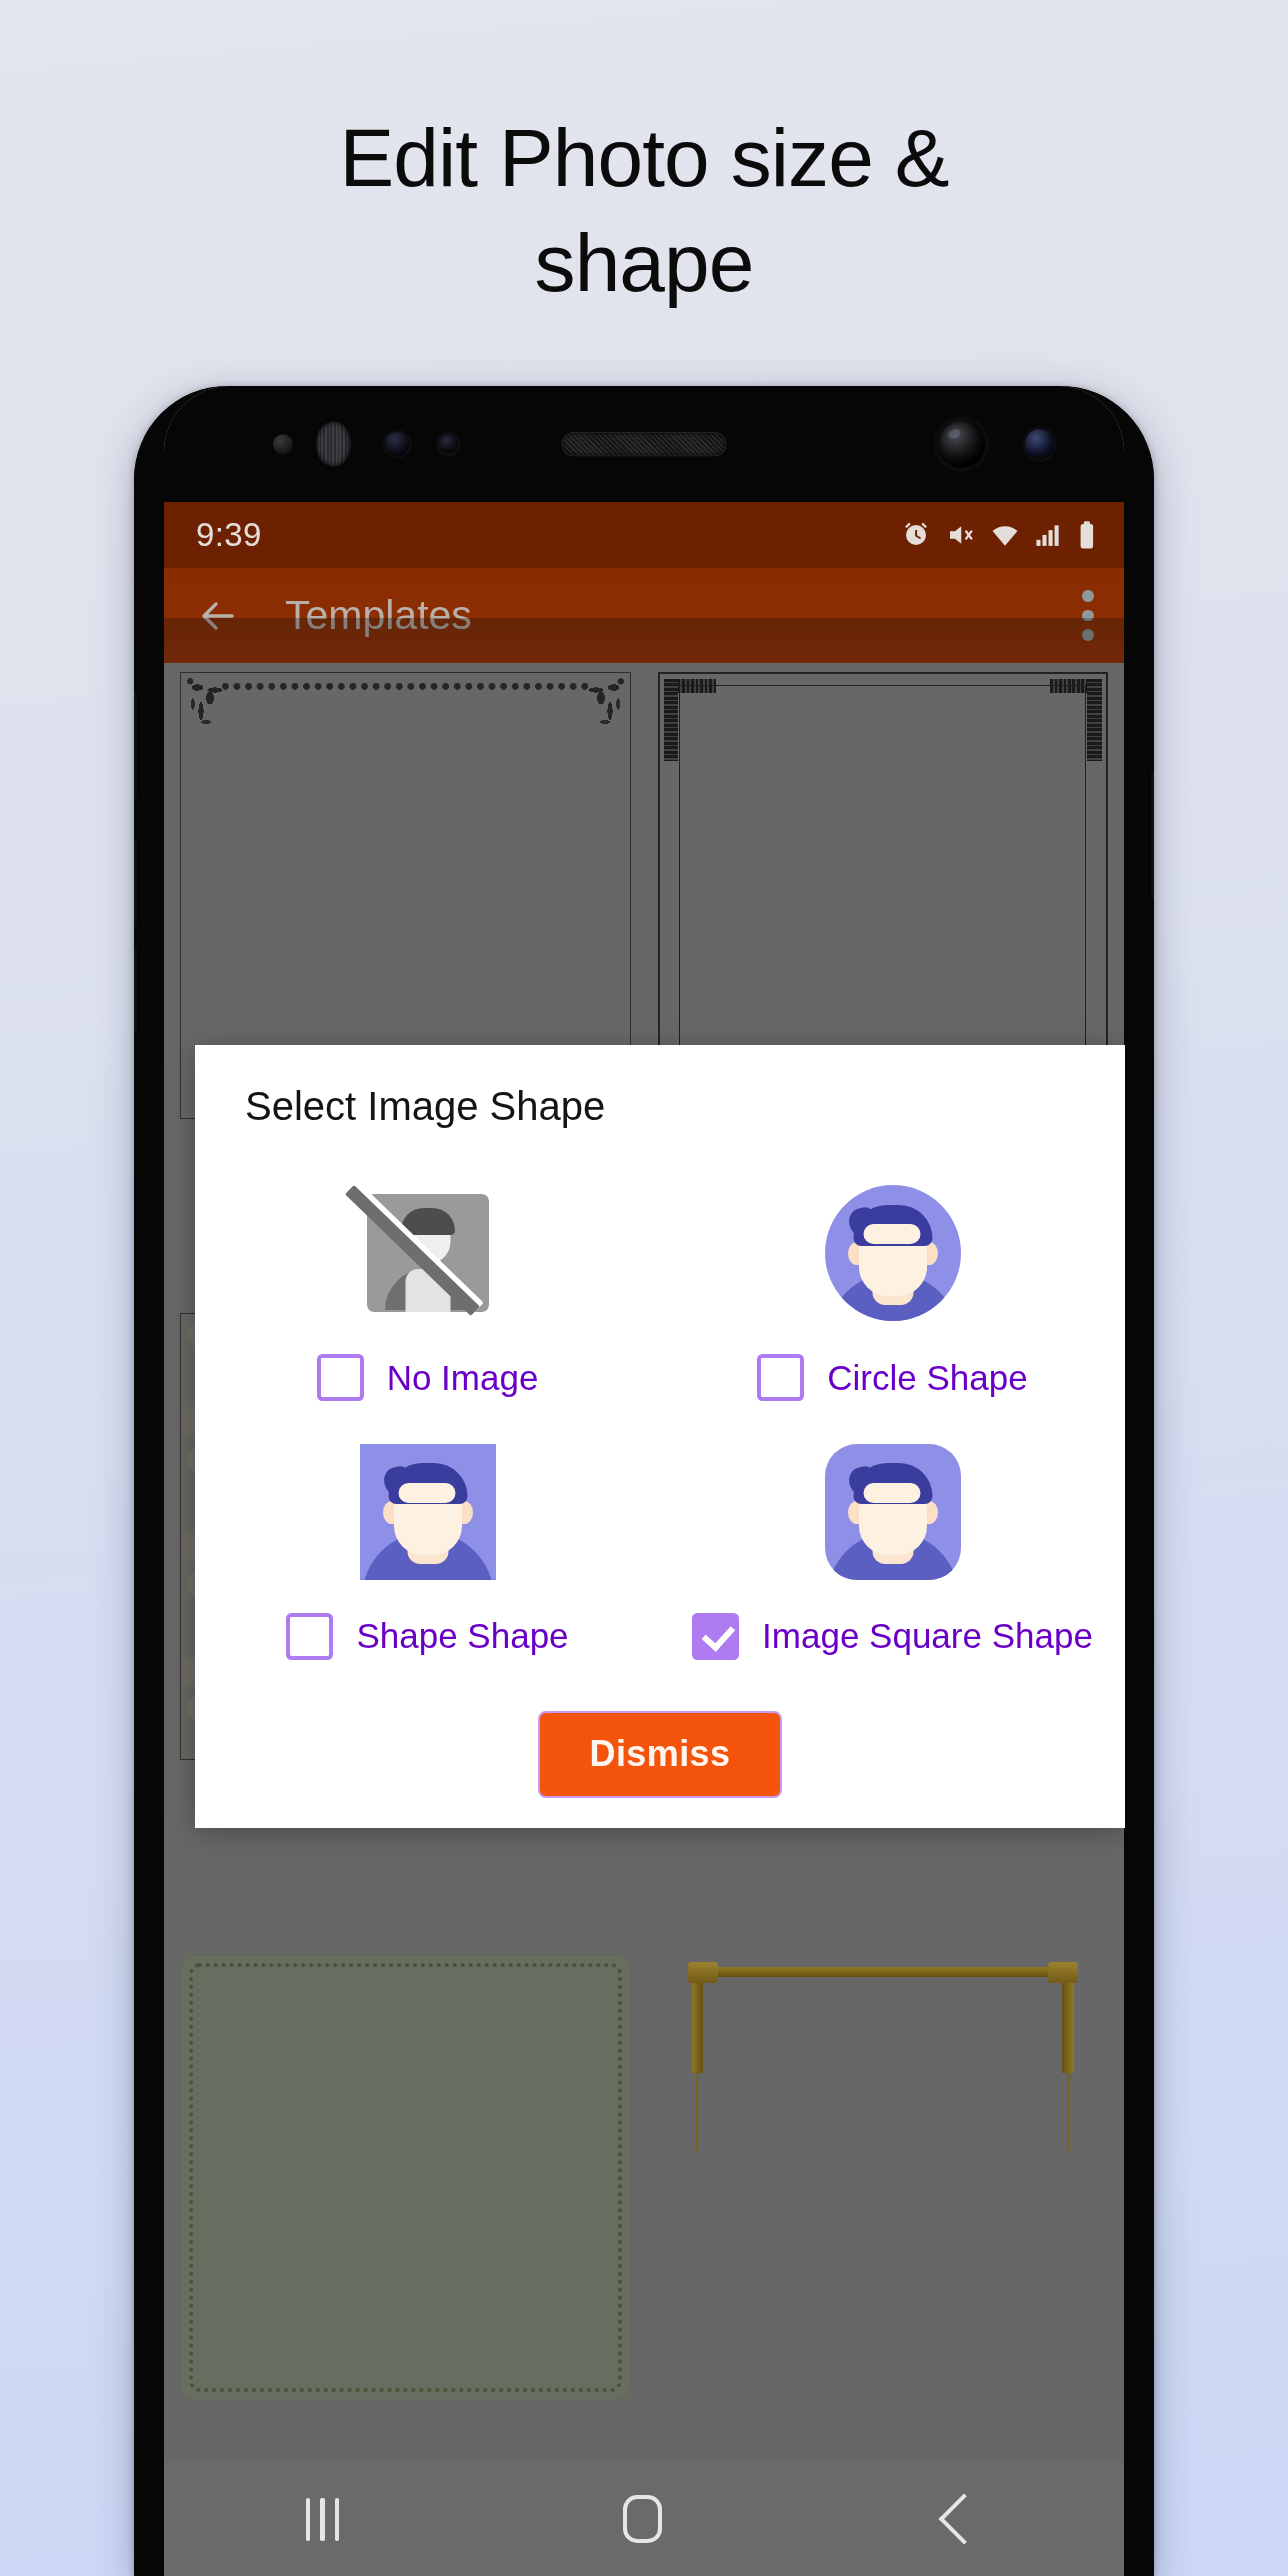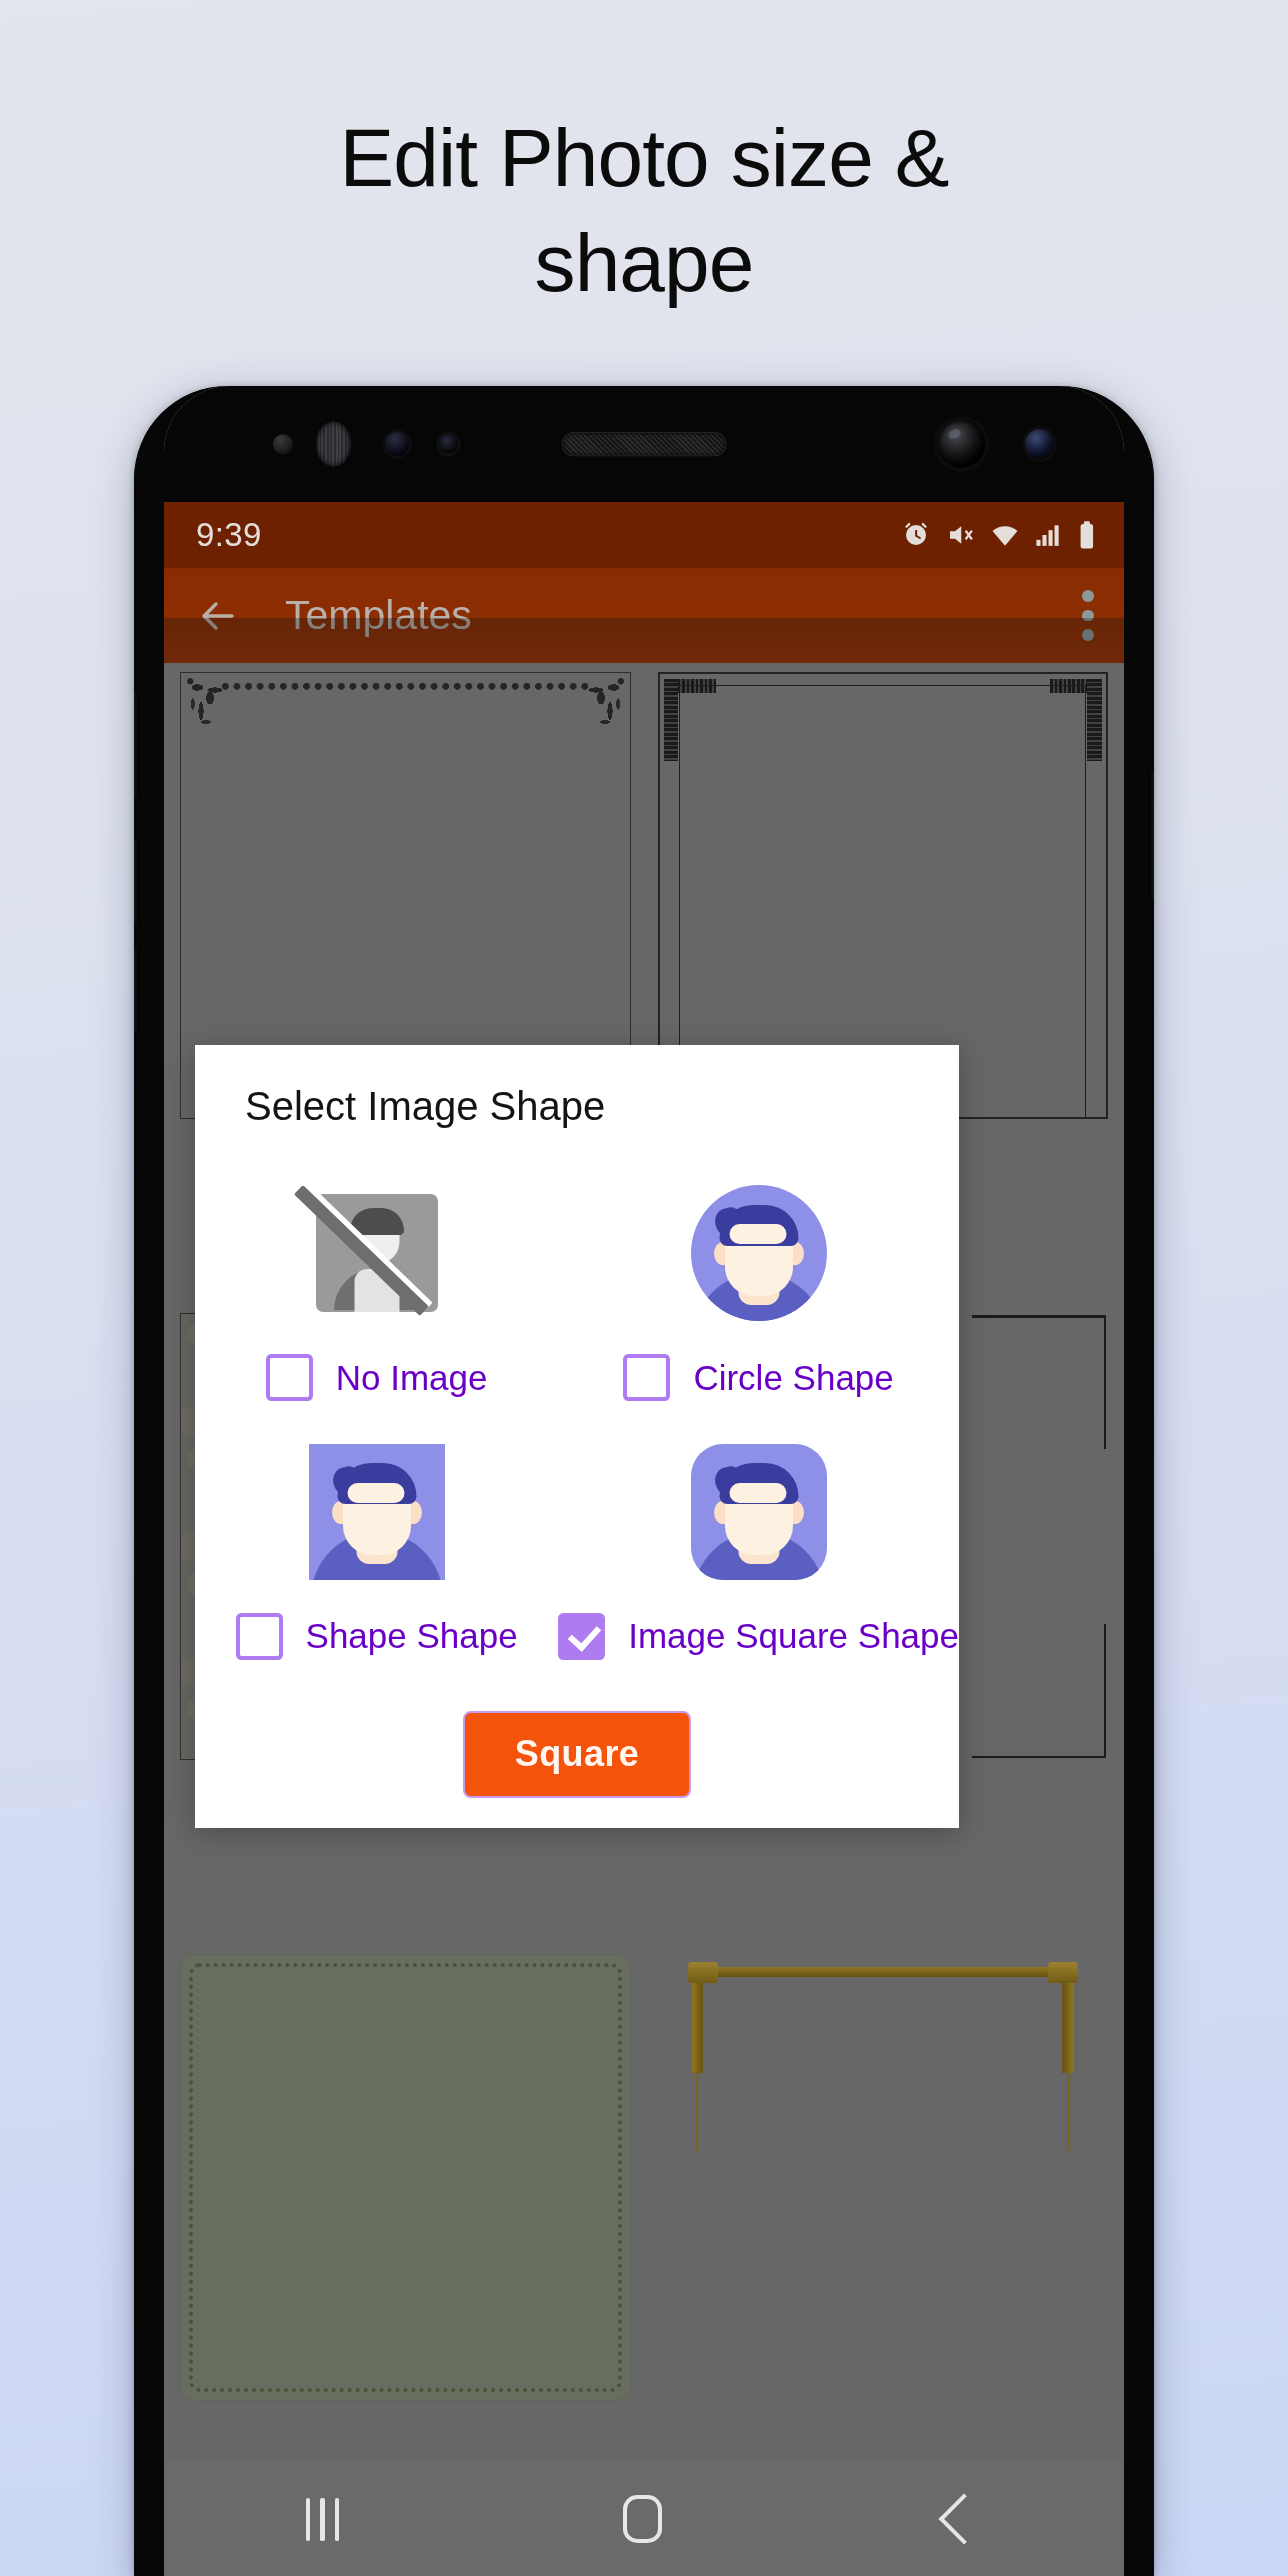--- a/index.html
+++ b/index.html
@@ -322,21 +322,21 @@
   #nav-recents i { display: block; width: 4.5px; height: 43px; background: #E6E6E6; border-radius: 1.8px; }
   #nav-home { width: 39px; height: 48px; border: 4.5px solid #E6E6E6; border-radius: 14.3px; }
   #nav-back { width: 36px; height: 36px; border-left: 4.5px solid #E6E6E6; border-bottom: 4.5px solid #E6E6E6;
               transform: rotate(45deg); }
 
   
   #dialog {
     position: absolute;
     left: 195px;
     top: 1045px;
-    width: 764px;
+    width: 930px;
     background: #FFFFFF;
     z-index: 60;
     padding: 39px 0 30px 0;
     box-shadow: 0 5.4px 27px rgba(0,0,0,.28);
   }
   #dialog-title {
     font-size: 40px;
     color: #141414;
     padding: 0 50px;
     margin-bottom: 39px;
@@ -681,16 +681,16 @@
       </div>
       <div class="shape-row">
         <span class="cbox checked"></span>
         <span class="shape-label">Image Square Shape</span>
       </div>
     </div>
 
   </div>
 
   <div id="dismiss-wrap">
-    <button id="dismiss-button">Square</button>
+    <button id="dismiss-button">Dismiss</button>
   </div>
 </div>
 
 
 </body></html>

